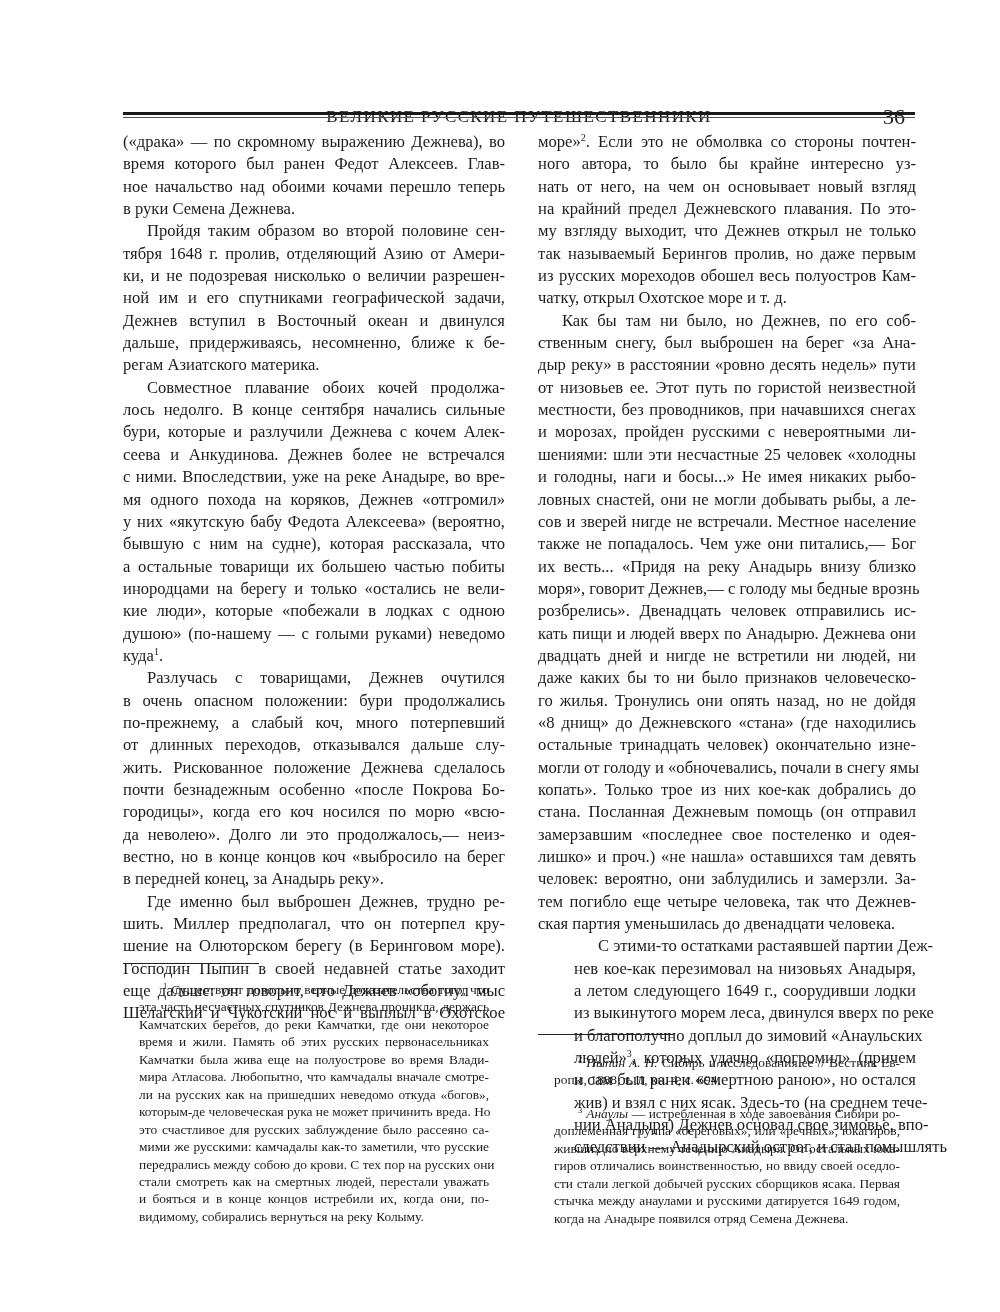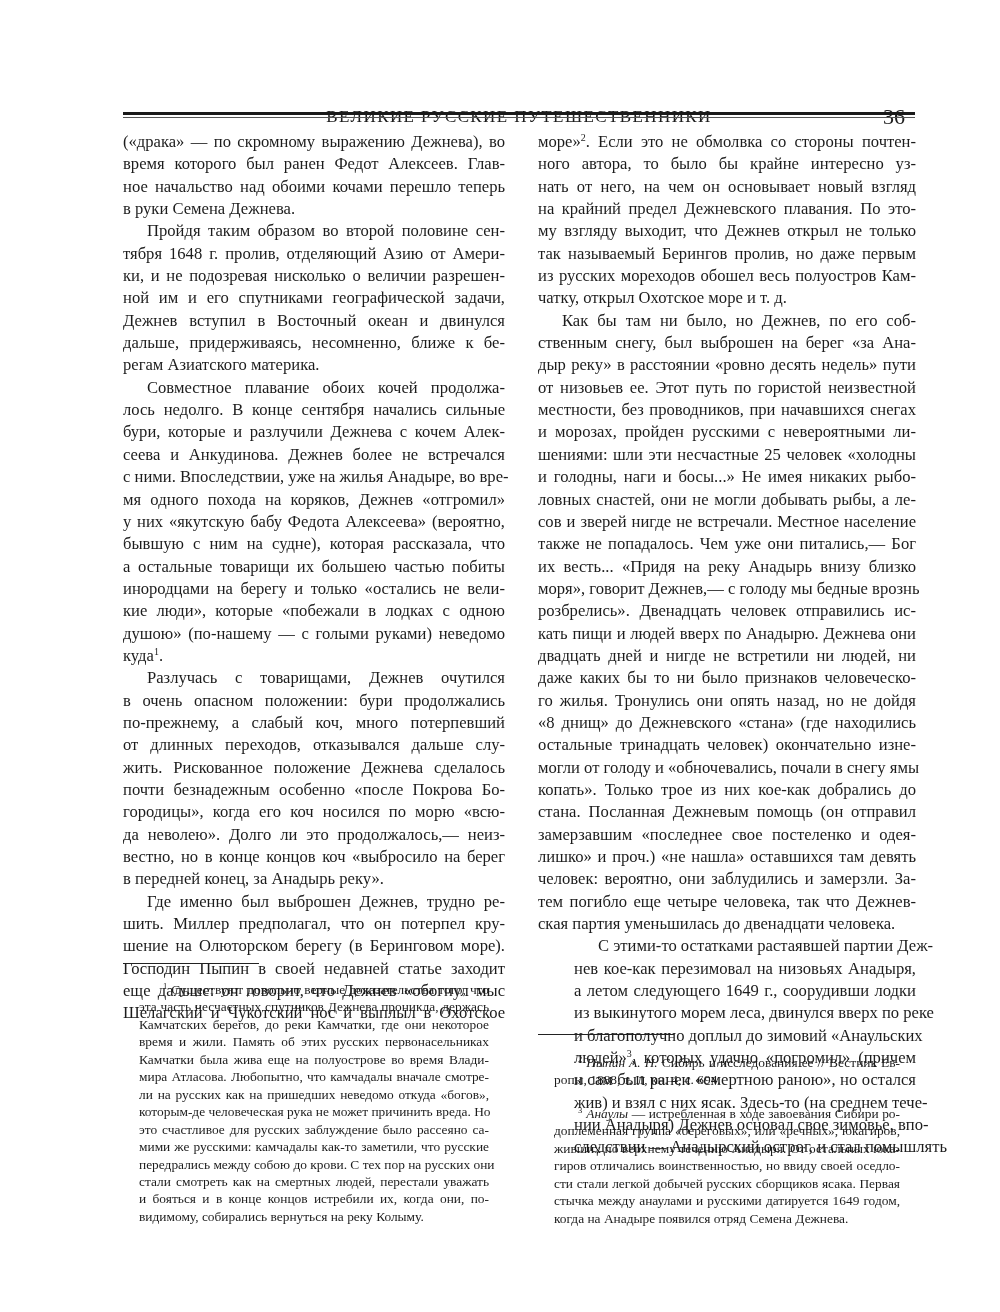--- a/index.html
+++ b/index.html
@@ -50,21 +50,21 @@
       <span class="ln">ной им и его спутниками географической задачи,</span>
       <span class="ln">Дежнев вступил в Восточный океан и двинулся</span>
       <span class="ln">дальше, придерживаясь, несомненно, ближе к бе-</span>
       <span class="ln last">регам Азиатского материка.</span>
     </p>
     <p class="indent" style="text-indent: 0px;">
       <span class="ln" style="padding-left: 24px;">Совместное плавание обоих кочей продолжа-</span>
       <span class="ln">лось недолго. В конце сентября начались сильные</span>
       <span class="ln">бури, которые и разлучили Дежнева с кочем Алек-</span>
       <span class="ln">сеева и Анкудинова. Дежнев более не встречался</span>
-      <span class="ln">с ними. Впоследствии, уже на жилья Анадыре, во вре-</span>
+      <span class="ln">с ними. Впоследствии, уже на реке Анадыре, во вре-</span>
       <span class="ln">мя одного похода на коряков, Дежнев «отгромил»</span>
       <span class="ln">у них «якутскую бабу Федота Алексеева» (вероятно,</span>
       <span class="ln">бывшую с ним на судне), которая рассказала, что</span>
       <span class="ln">а остальные товарищи их большею частью побиты</span>
       <span class="ln">инородцами на берегу и только «остались не вели-</span>
       <span class="ln">кие люди», которые «побежали в лодках с одною</span>
       <span class="ln">душою» (по-нашему — с голыми руками) неведомо</span>
       <span class="ln last">куда<sup>1</sup>.</span>
     </p>
     <p class="indent" style="text-indent: 0px;">

